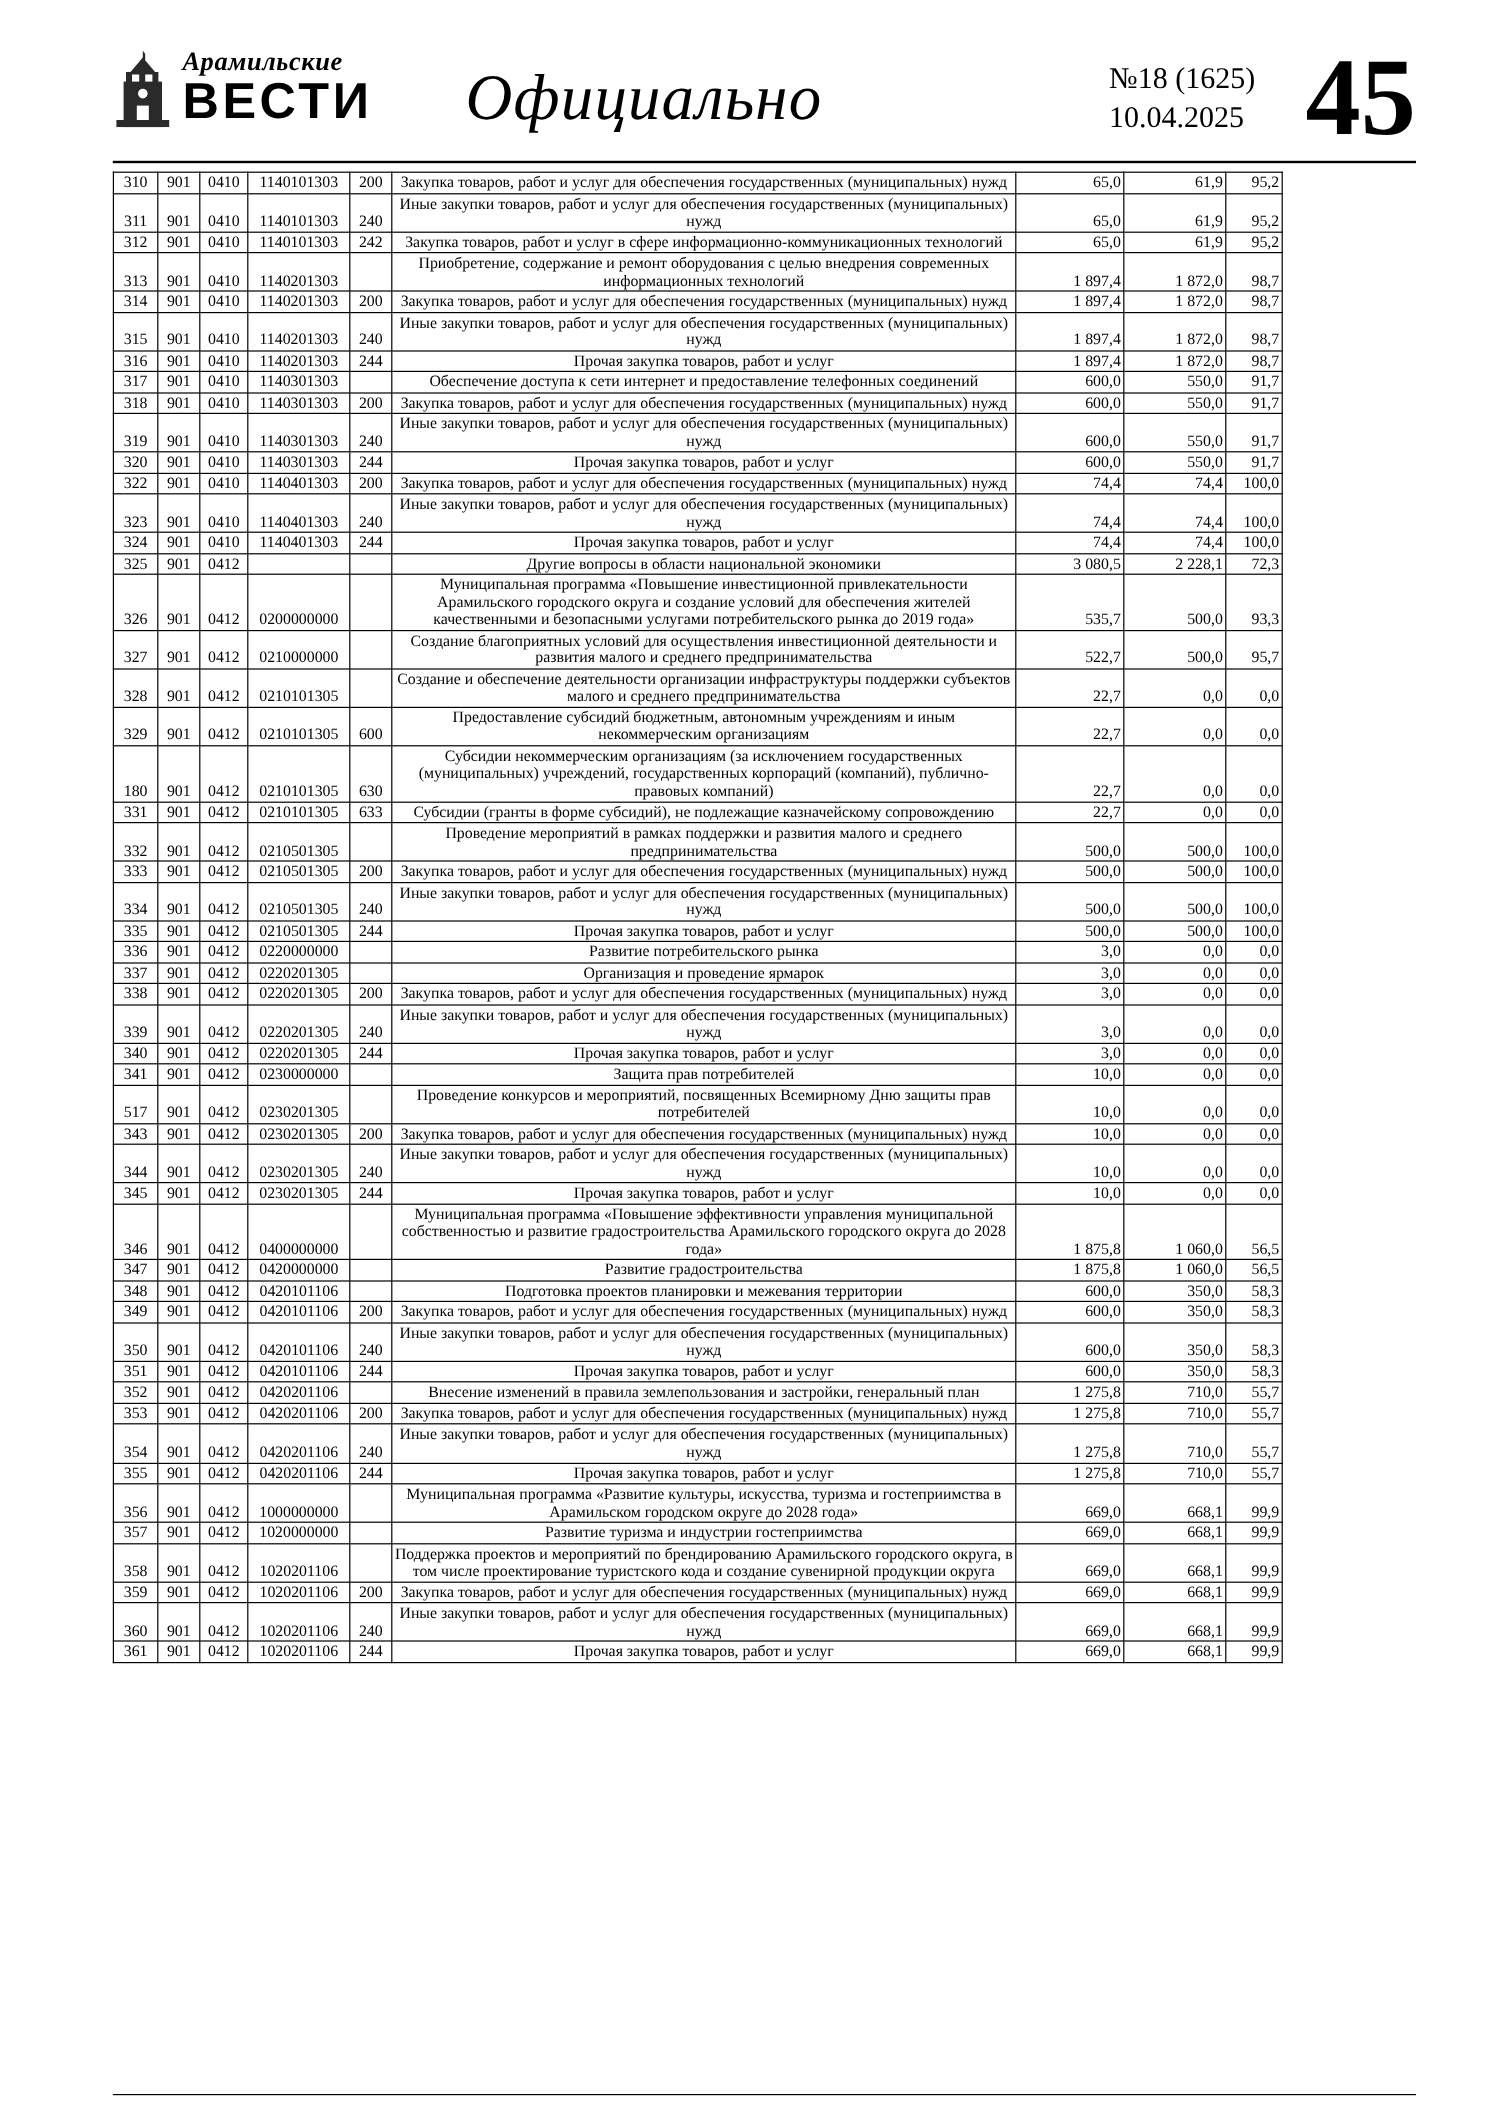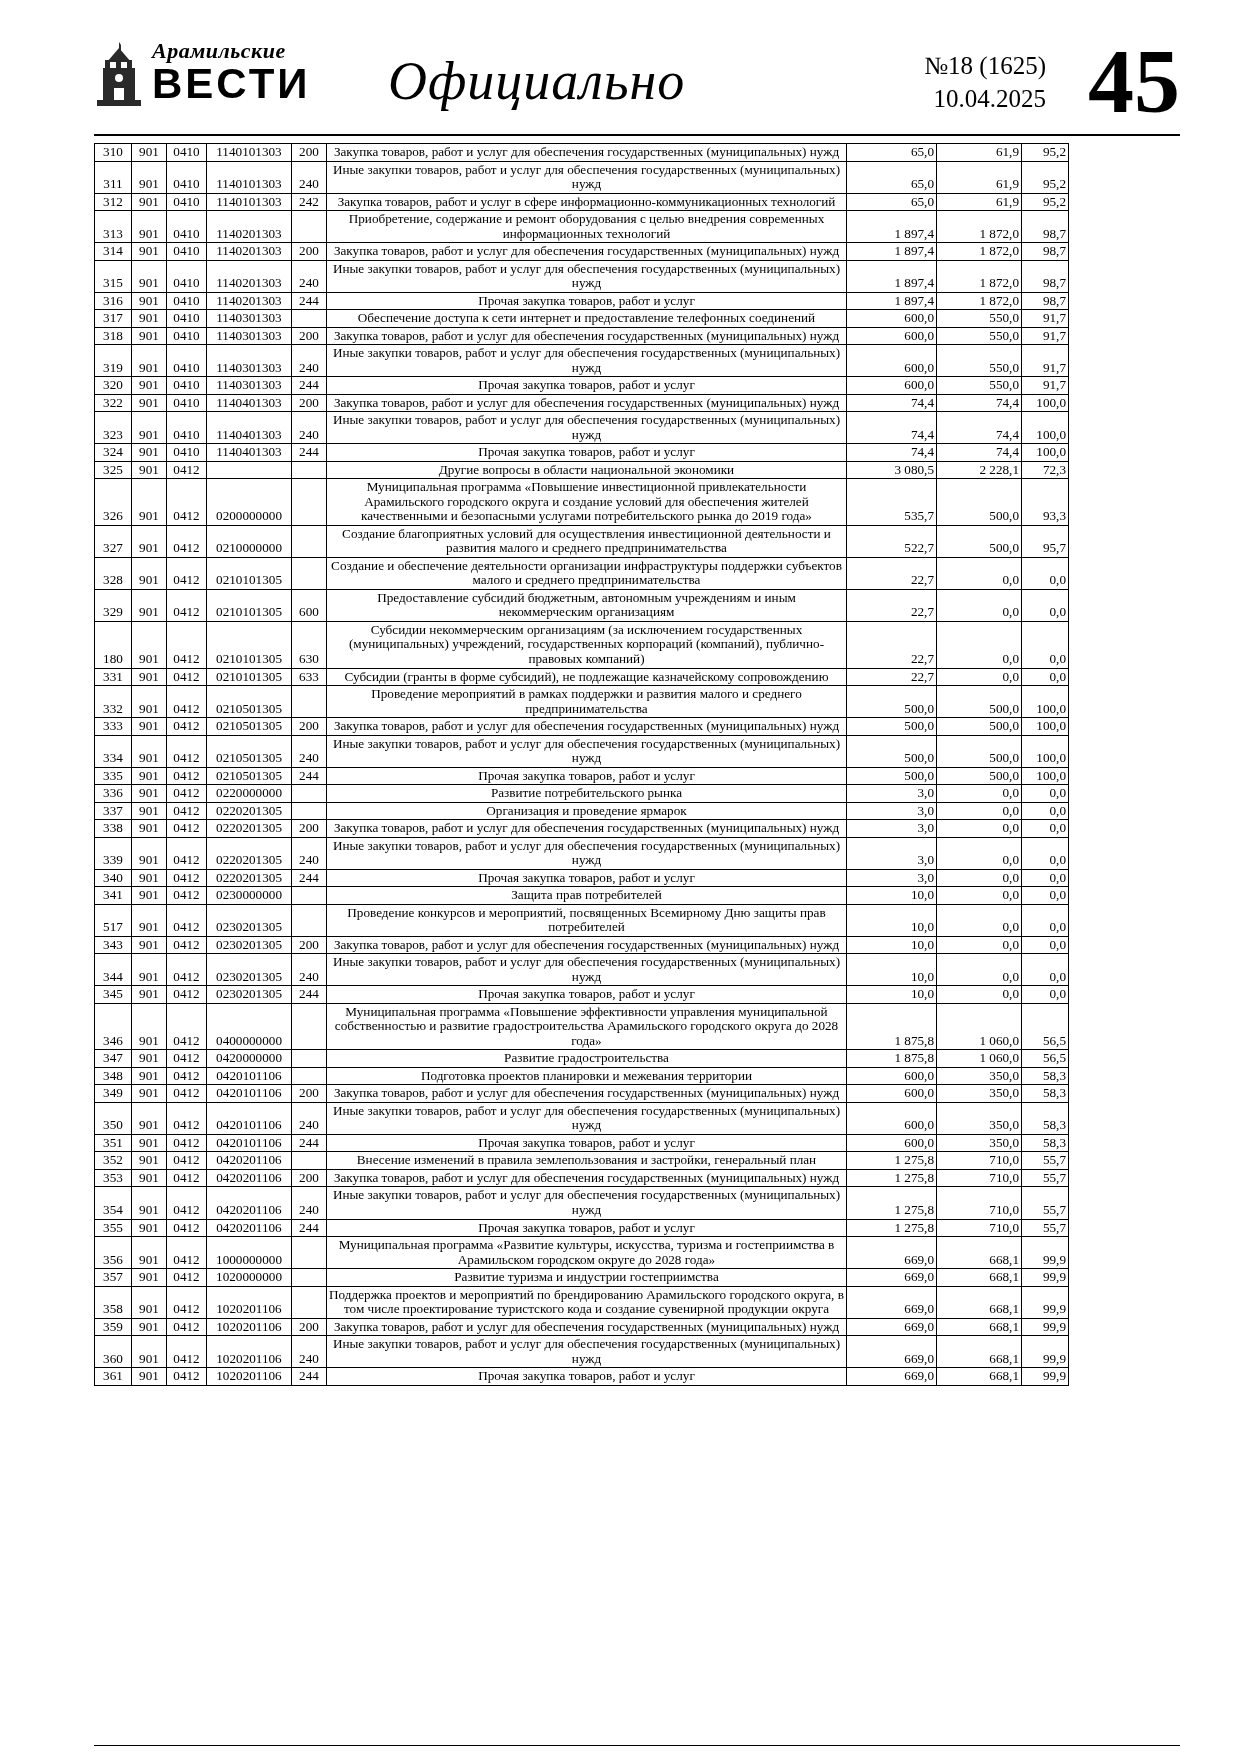--- a/index.html
+++ b/index.html
@@ -34,21 +34,21 @@
     letter-spacing:3px; margin-top:2px;
   }
   .section-title {
     font-family:"Liberation Serif", serif;
     font-style:italic; font-size:54px; line-height:1;
     margin-left:42px; margin-top:14px;
     letter-spacing:1px;
   }
   .issue-block {
     margin-left:auto; margin-top:10px;
-    font-size:25px; line-height:1.3; text-align:right;
+    font-size:25px; line-height:1.3; text-align:left;
     white-space:nowrap;
   }
   .page-number {
     font-family:"Liberation Serif", serif;
     font-weight:bold; font-size:92px; line-height:0.82;
     margin-left:42px; margin-top:4px;
   }
   .rule { border-top:2px solid #000; width:100%; margin-top:2px; }
   
   table.budget-table {

